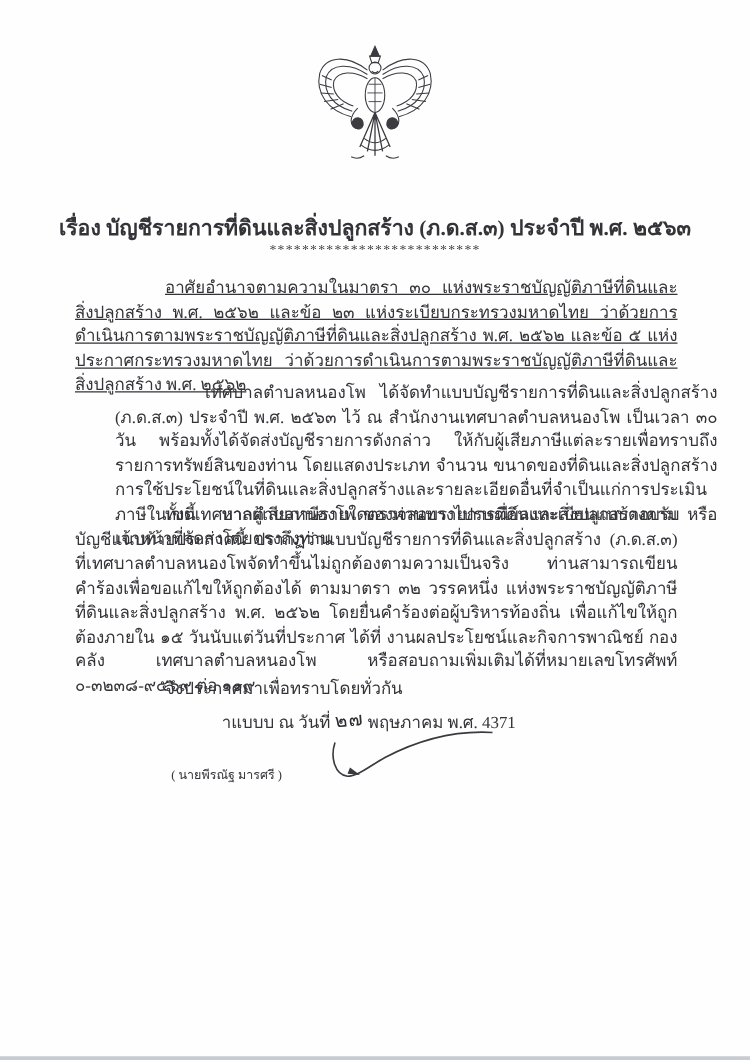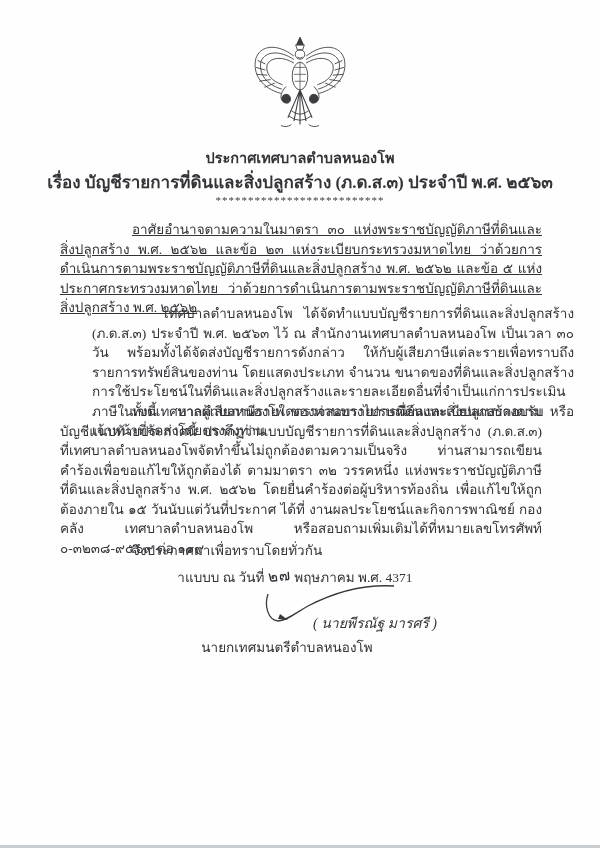--- a/index.html
+++ b/index.html
@@ -47,21 +47,21 @@
     font-size:15px;
     transform:rotate(-5deg) translateY(-1px);
     color:#2b2b30;
     letter-spacing:1px;
   }
   .sig-stroke{
     position:absolute;top:580px;left:256px;width:145px;height:50px;
   }
   .sig-name{
     position:absolute;top:612px;left:137px;width:300px;
-    text-align:right;font-size:14px;color:#333338;white-space:nowrap;font-style:italic;
+    text-align:left;font-size:10px;color:#333338;white-space:nowrap;
   }
   .sig-pos{
     position:absolute;top:636px;left:137px;width:300px;
     text-align:center;font-size:13.5px;color:#333338;white-space:nowrap;
   }
   .page-edge{
     position:absolute;bottom:0;left:0;width:100%;height:3px;
     background:#c8ccd1;
   }
 </style>
@@ -97,21 +97,20 @@
       <circle cx="44" cy="74" r="5" fill="#3b3b40"></circle>
       <circle cx="76" cy="74" r="5" fill="#3b3b40"></circle>
 
       <path d="M60,64 L46,96 M60,64 L53,100 M60,64 L60,104 M60,64 L67,100 M60,64 L74,96" stroke-width="1.2"></path>
       <path d="M50,88 Q60,96 70,88 M47,94 Q60,104 73,94"></path>
 
       <path d="M50,104 q-6,4 -12,1 M70,104 q6,4 12,1"></path>
     </svg>
   </div>
 
-  <div class="title1">ประกาศเทศบาลตำบลหนองโพ</div>
   <div class="title2">เรื่อง  บัญชีรายการที่ดินและสิ่งปลูกสร้าง (ภ.ด.ส.๓) ประจำปี พ.ศ. ๒๕๖๓</div>
   <div class="stars">**************************</div>
 
   <p class="para p1">อาศัยอำนาจตามความในมาตรา ๓๐ แห่งพระราชบัญญัติภาษีที่ดินและสิ่งปลูกสร้าง พ.ศ. ๒๕๖๒ และข้อ ๒๓ แห่งระเบียบกระทรวงมหาดไทย ว่าด้วยการดำเนินการตามพระราชบัญญัติภาษีที่ดินและสิ่งปลูกสร้าง พ.ศ. ๒๕๖๒ และข้อ ๕ แห่งประกาศกระทรวงมหาดไทย ว่าด้วยการดำเนินการตามพระราชบัญญัติภาษีที่ดินและสิ่งปลูกสร้าง พ.ศ. ๒๕๖๒</p>
   <p class="para p2">เทศบาลตำบลหนองโพ ได้จัดทำแบบบัญชีรายการที่ดินและสิ่งปลูกสร้าง (ภ.ด.ส.๓) ประจำปี พ.ศ. ๒๕๖๓ ไว้ ณ สำนักงานเทศบาลตำบลหนองโพ เป็นเวลา ๓๐ วัน พร้อมทั้งได้จัดส่งบัญชีรายการดังกล่าว ให้กับผู้เสียภาษีแต่ละรายเพื่อทราบถึงรายการทรัพย์สินของท่าน โดยแสดงประเภท จำนวน ขนาดของที่ดินและสิ่งปลูกสร้าง การใช้ประโยชน์ในที่ดินและสิ่งปลูกสร้างและรายละเอียดอื่นที่จำเป็นแก่การประเมินภาษีในเขตเทศบาลตำบลหนองโพ ของท่านทางไปรษณีย์ลงทะเบียนแบบตอบรับ หรือเจ้าหน้าที่จัดส่งโดยตรงถึงท่าน</p>
   <p class="para p3">ทั้งนี้ หากผู้เสียภาษีรายใดตรวจสอบรายการที่ดินและสิ่งปลูกสร้างตามบัญชีแนบท้ายประกาศนี้ ปรากฏว่าแบบบัญชีรายการที่ดินและสิ่งปลูกสร้าง (ภ.ด.ส.๓) ที่เทศบาลตำบลหนองโพจัดทำขึ้นไม่ถูกต้องตามความเป็นจริง ท่านสามารถเขียนคำร้องเพื่อขอแก้ไขให้ถูกต้องได้ ตามมาตรา ๓๒ วรรคหนึ่ง แห่งพระราชบัญญัติภาษีที่ดินและสิ่งปลูกสร้าง พ.ศ. ๒๕๖๒ โดยยื่นคำร้องต่อผู้บริหารท้องถิ่น เพื่อแก้ไขให้ถูกต้องภายใน ๑๕ วันนับแต่วันที่ประกาศ ได้ที่ งานผลประโยชน์และกิจการพาณิชย์ กองคลัง เทศบาลตำบลหนองโพ หรือสอบถามเพิ่มเติมได้ที่หมายเลขโทรศัพท์ ๐-๓๒๓๘-๙๕๖๙ ต่อ ๑๑๙</p>
   <p class="para p4">จึงประกาศมาเพื่อทราบโดยทั่วกัน</p>
 
   <div class="date-line">
     <span>าแบบบ ณ  วันที่</span>
@@ -120,16 +119,15 @@
   </div>
 
   <div class="sig-stroke">
     <svg viewBox="0 0 145 50" width="145" height="50" fill="none" stroke="#3a3a3e" stroke-width="1.3">
       <path d="M12,14 C8,26 12,40 22,41 C30,41 38,34 52,26 C75,14 104,4 138,6"></path>
       <path d="M24,34 l8,6 l-10,-1 Z" fill="#3a3a3e" stroke="none"></path>
     </svg>
   </div>
 
   <div class="sig-name">( นายพีรณัฐ  มารศรี )</div>
-  <div class="sig-pos">นายกเทศมนตรีตำบลหนองโพ</div>
 
   <div class="page-edge"></div>
 </div>
 
 </body></html>

